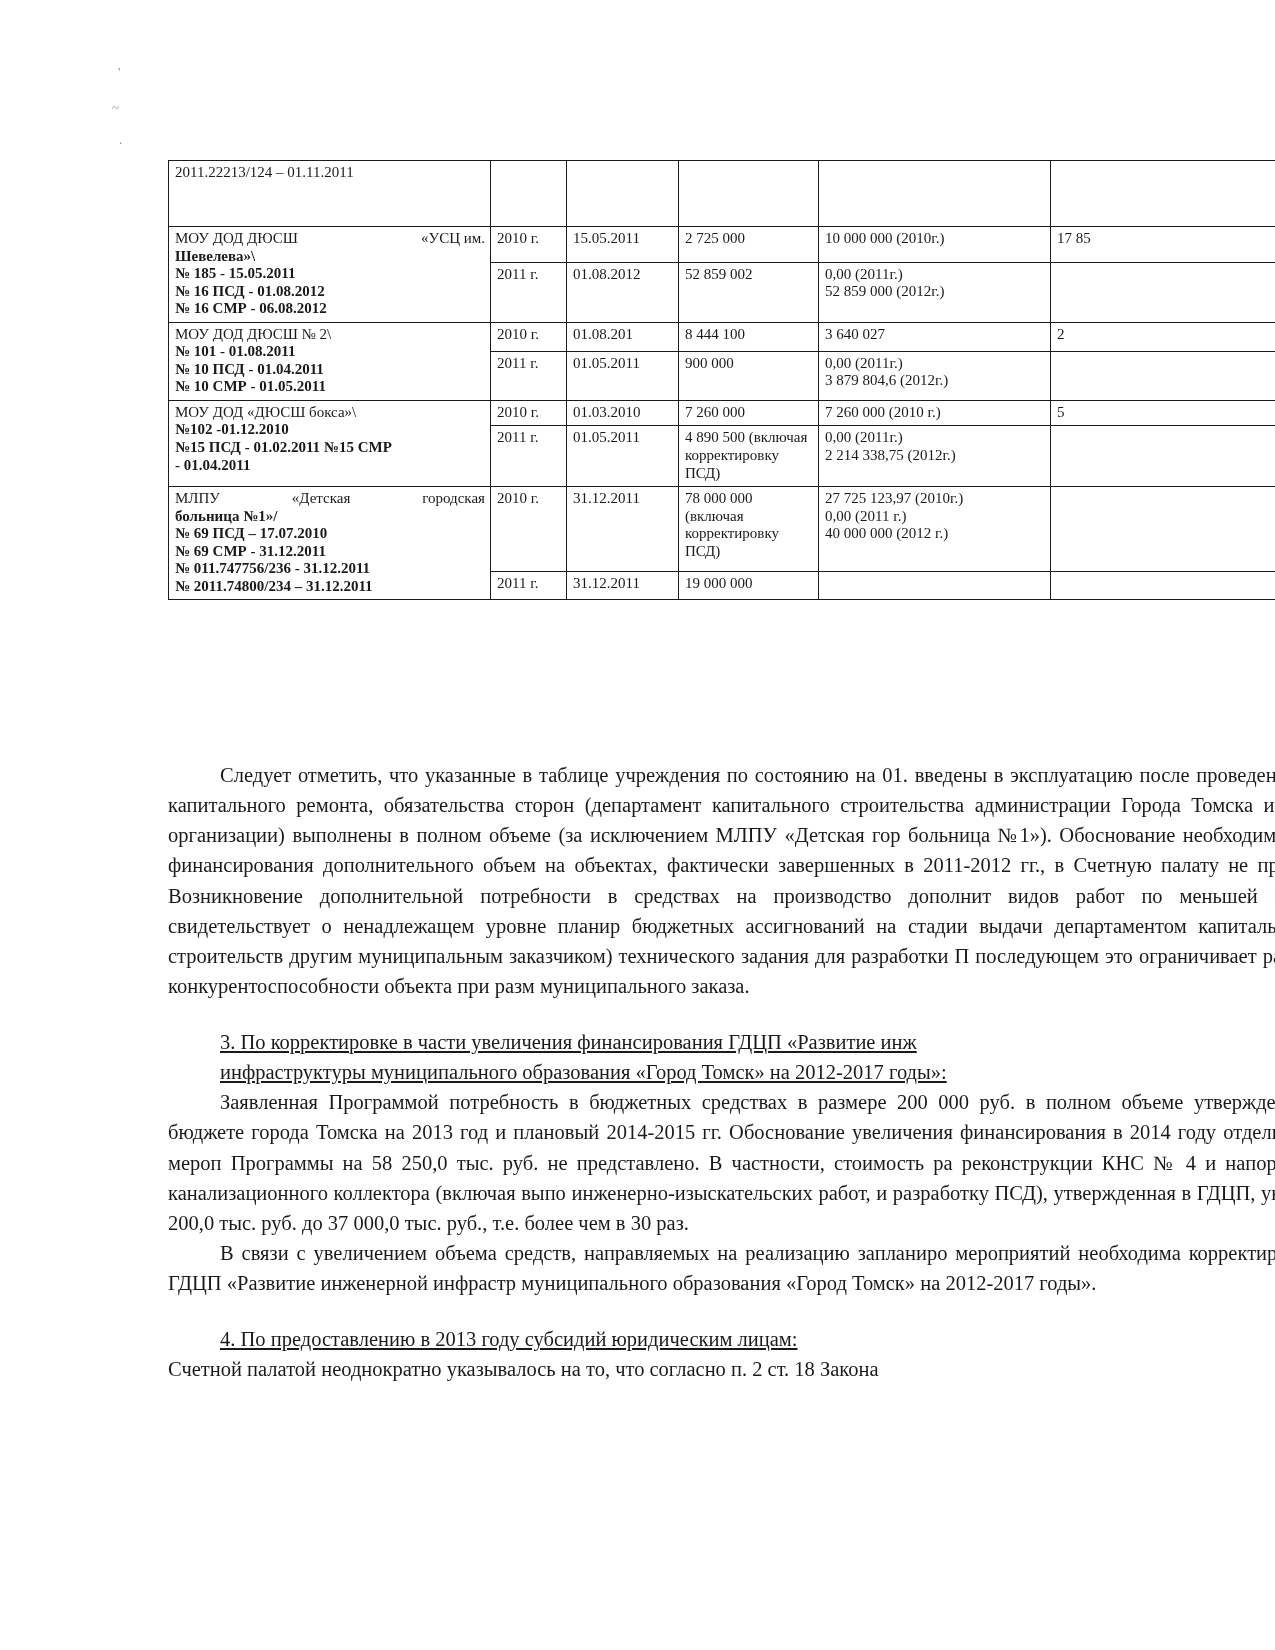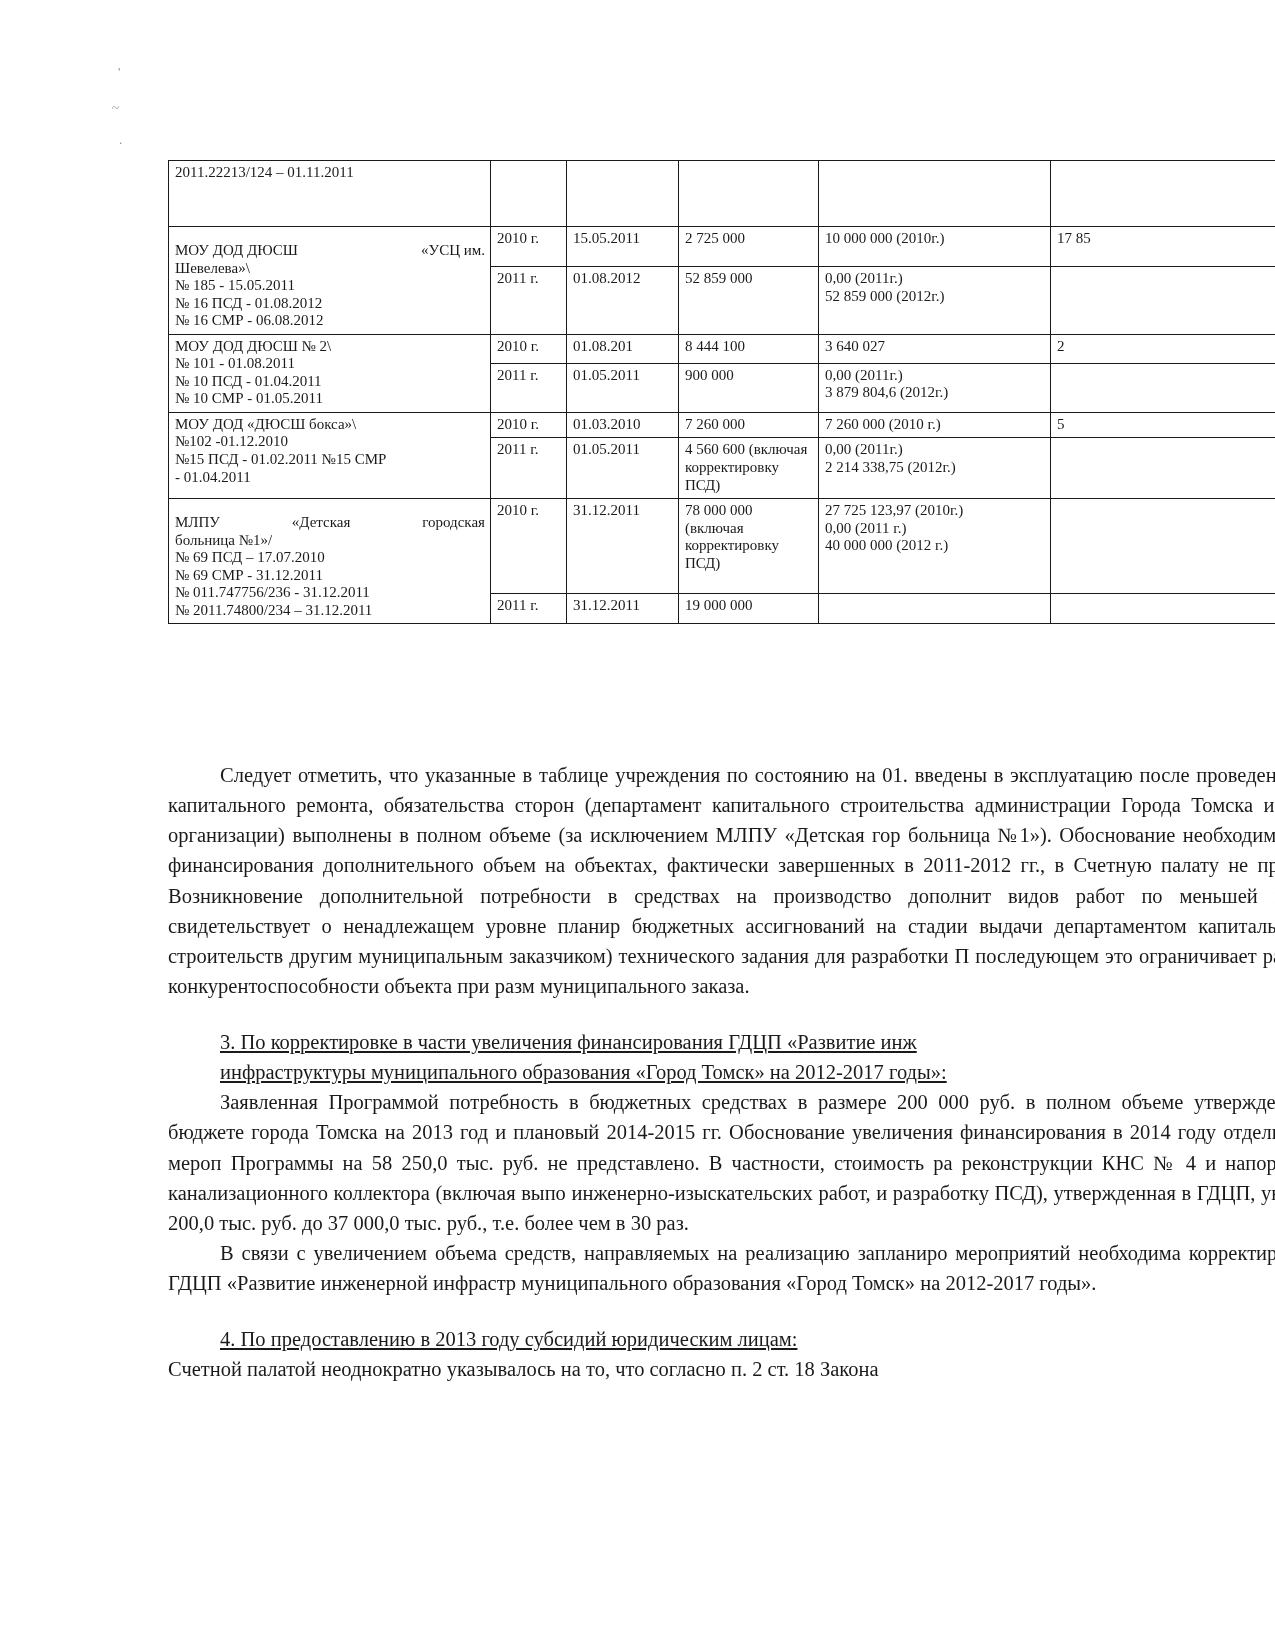--- a/index.html
+++ b/index.html
@@ -44,26 +44,25 @@
     padding: 3px 5px 4px 6px;
     font-family: "Liberation Serif", serif;
   }
   .col-org   { width: 322px; }
   .col-year  { width: 76px;  text-align: left; }
   .col-date  { width: 112px; text-align: left; }
   .col-sum   { width: 140px; text-align: left; }
   .col-fin   { width: 232px; text-align: left; }
   .col-last  { width: 278px; text-align: left; }
 
-  .org-line { display: block; }
+  .org-line { display: block; font-weight: bold; }
   .org-head { display: block; }
   .org-head.spread {
     display: flex;
     justify-content: space-between;
-    margin-top: 12px;
   }
   .cell-sub { display: block; }
 
   .row-head td { height: 58px; margin-top: 8px; }
 
   
   .body-text {
     position: absolute;
     left: 168px;
     top: 760px;
@@ -132,21 +131,21 @@
       <td>15.05.2011</td>
       <td>2 725 000</td>
       <td>
         <span class="cell-sub">10 000 000 (2010г.)</span>
       </td>
       <td>17 85</td>
     </tr>
     <tr>
       <td>2011 г.</td>
       <td>01.08.2012</td>
-      <td>52 859 000</td>
+      <td>52 859 002</td>
       <td>
         <span class="cell-sub">0,00 (2011г.)</span>
         <span class="cell-sub">52 859 000 (2012г.)</span>
       </td>
       <td></td>
     </tr>
 
     <tr>
       <td rowspan="2">
         <span class="org-head">МОУ ДОД ДЮСШ № 2\</span>
@@ -184,21 +183,21 @@
       <td>01.03.2010</td>
       <td>7 260 000</td>
       <td>
         <span class="cell-sub">7 260 000 (2010 г.)</span>
       </td>
       <td>5</td>
     </tr>
     <tr>
       <td>2011 г.</td>
       <td>01.05.2011</td>
-      <td>4 560 600 (включая корректировку ПСД)</td>
+      <td>4 890 500 (включая корректировку ПСД)</td>
       <td>
         <span class="cell-sub">0,00 (2011г.)</span>
         <span class="cell-sub">2 214 338,75 (2012г.)</span>
       </td>
       <td></td>
     </tr>
 
     <tr>
       <td rowspan="2">
         <span class="org-head spread">

